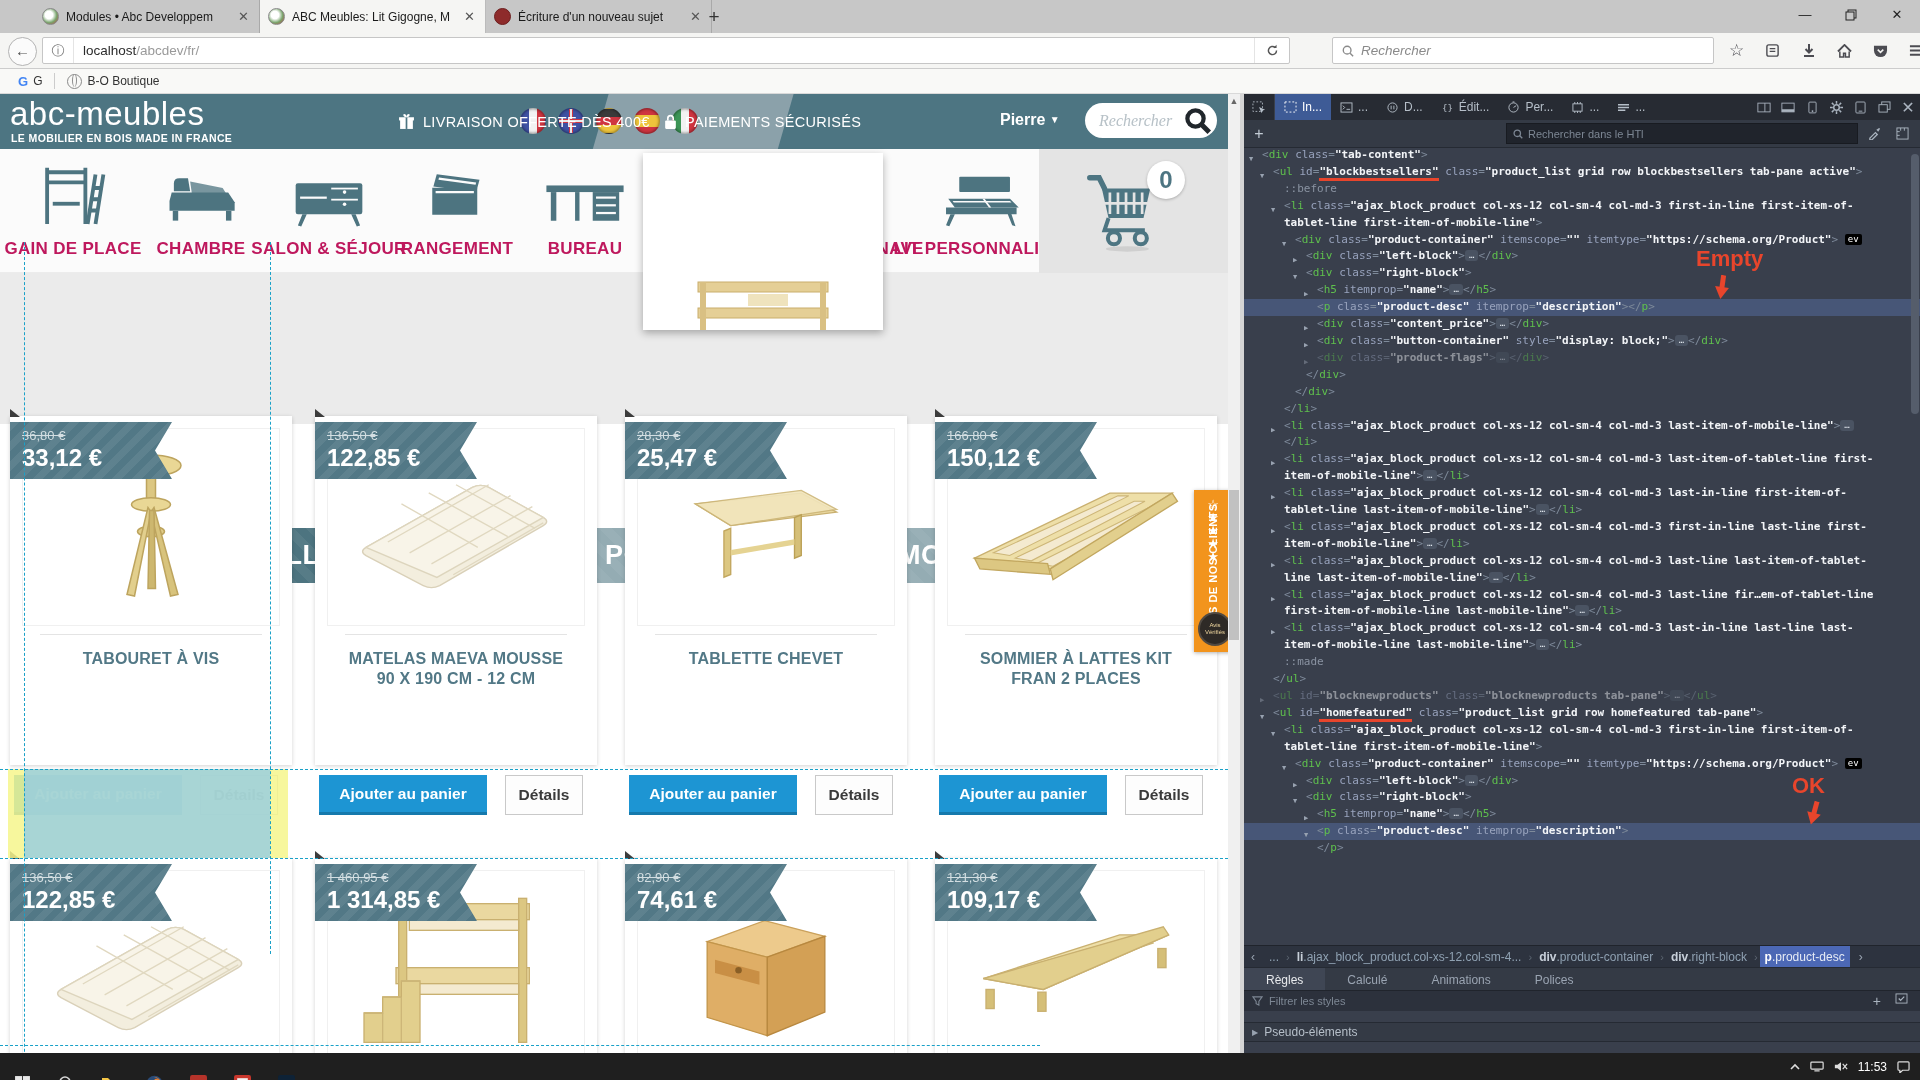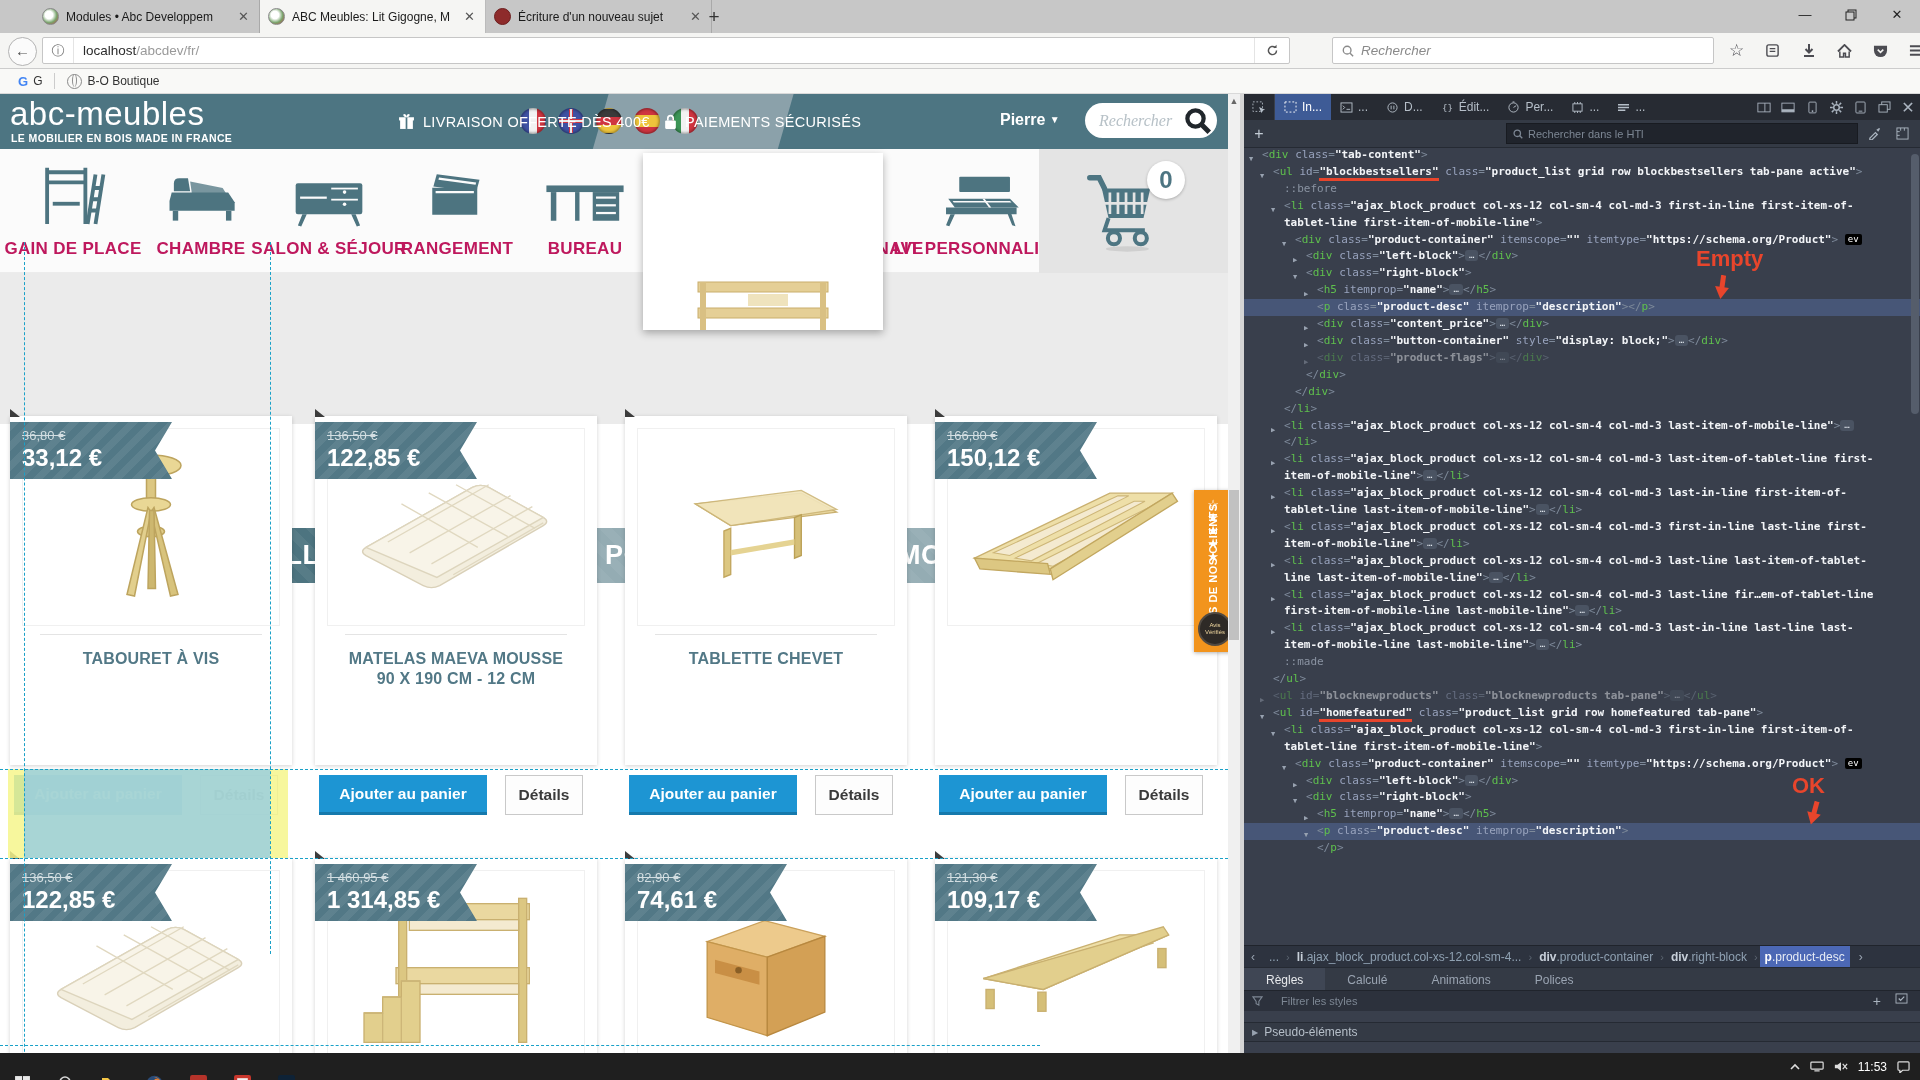--- a/index.html
+++ b/index.html
@@ -142,21 +142,21 @@
   .crumbnav{width:18px;text-align:center;color:#9aa4b2;flex:none;}
   .crumb{white-space:nowrap;color:#c8d0da;padding:0 5px;}
   .crumb .cls{color:#8fa1b2;}
   .crumb.activec{background:#4c68b5;color:#fff;height:100%;display:flex;align-items:center;}
   .crumb.activec .cls{color:#e6ebf5;}
   .csep{color:#5c6672;font-size:11px;}
   #dtpanels{position:absolute;left:0;top:873px;width:676px;height:23px;background:#343a45;border-top:1px solid #252a33;display:flex;align-items:stretch;}
   .ptab{padding:0 22px;display:flex;align-items:center;font-size:12px;color:#9aa4b2;}
   .ptab.active{background:#3f4654;color:#e8eaed;}
   #dtfilter{position:absolute;left:0;top:896px;width:676px;height:21px;background:#2c313c;border-top:1px solid #20242c;
-    display:flex;align-items:center;gap:18px;padding-left:8px;box-sizing:border-box;font-size:11px;color:#7d8794;}
+    display:flex;align-items:center;gap:6px;padding-left:8px;box-sizing:border-box;font-size:11px;color:#7d8794;}
   #dtfilter .right{margin-left:auto;display:flex;gap:14px;padding-right:12px;color:#aab4bf;font-size:14px;}
   #dtpseudo{position:absolute;left:0;top:928px;width:676px;height:20px;display:flex;align-items:center;gap:6px;padding-left:8px;
     box-sizing:border-box;font-size:12px;color:#b6bfc9;background:#343a45;border-top:1px solid #252a33;border-bottom:1px solid #252a33;}
   #dtpseudo .tri{font-size:8px;color:#98a2b0;}
   #dtscroll{position:absolute;right:1px;top:60px;width:8px;height:260px;background:#555d6b;border-radius:4px;}
 
   
   #taskbar{position:absolute;left:0;top:1053px;width:1920px;height:27px;background:#1f1f1f;display:flex;align-items:center;}
   .tbicon{width:44px;height:32px;display:flex;align-items:center;justify-content:center;margin-top:33px;}
   #tray{margin-left:auto;display:flex;align-items:center;gap:10px;padding-right:10px;color:#fff;}
@@ -519,20 +519,24 @@
     <div class="pcard">
       <div class="pimg">
               <svg width="190" height="150" viewBox="0 0 140 110">
     <path d="M18 38 L96 30 l26 14-78 10z" fill="#ead8a0" stroke="#c9b070"></path>
     <path d="M18 38l26 16 78-12-26-14z" fill="#f2e6bd" stroke="#cdb678" opacity=".9"></path>
     <path d="M44 56v34l-5 2V58z" fill="#dcc782" stroke="#c2a75f"></path>
     <path d="M96 46v30l-5 2V48z" fill="#d5bf78" stroke="#bba055"></path>
     <path d="M44 72l47-8v4l-47 8z" fill="#e5d392"></path>
               </svg>
             </div>
+      <div class="ribbon">
+        <div class="old">28,30 €</div>
+        <div class="new">25,47 €</div>
+      </div>
       <div class="pname">TABLETTE CHEVET</div>
     </div>
     <div class="btnrow">
       <button class="btn-cart">Ajouter au panier</button>
       <button class="btn-det">Détails</button>
     </div>
   </div>
 
   <div class="cardwrap" style="left: 935px; top: 322px;">
     <div class="pcard">
@@ -545,20 +549,21 @@
                   <path d="M56 82 L140 40h8L68 84z"></path>
                 </g>
     <path d="M10 78l4 8 52 4-2-8z" fill="#dcc782" stroke="#c2a75f"></path>
     <path d="M66 86l90-56 4 6-92 58z" fill="#e2cf8d" stroke="#c2a75f"></path>
               </svg>
             </div>
       <div class="ribbon">
         <div class="old">166,80 €</div>
         <div class="new">150,12 €</div>
       </div>
+      <div class="pname">SOMMIER À LATTES KIT FRAN 2 PLACES</div>
     </div>
     <div class="btnrow">
       <button class="btn-cart">Ajouter au panier</button>
       <button class="btn-det">Détails</button>
     </div>
   </div>
 </div>
     <div id="row2">
   <div class="cardwrap" style="left: 10px; top: 764px;">
     <div class="pcard">

